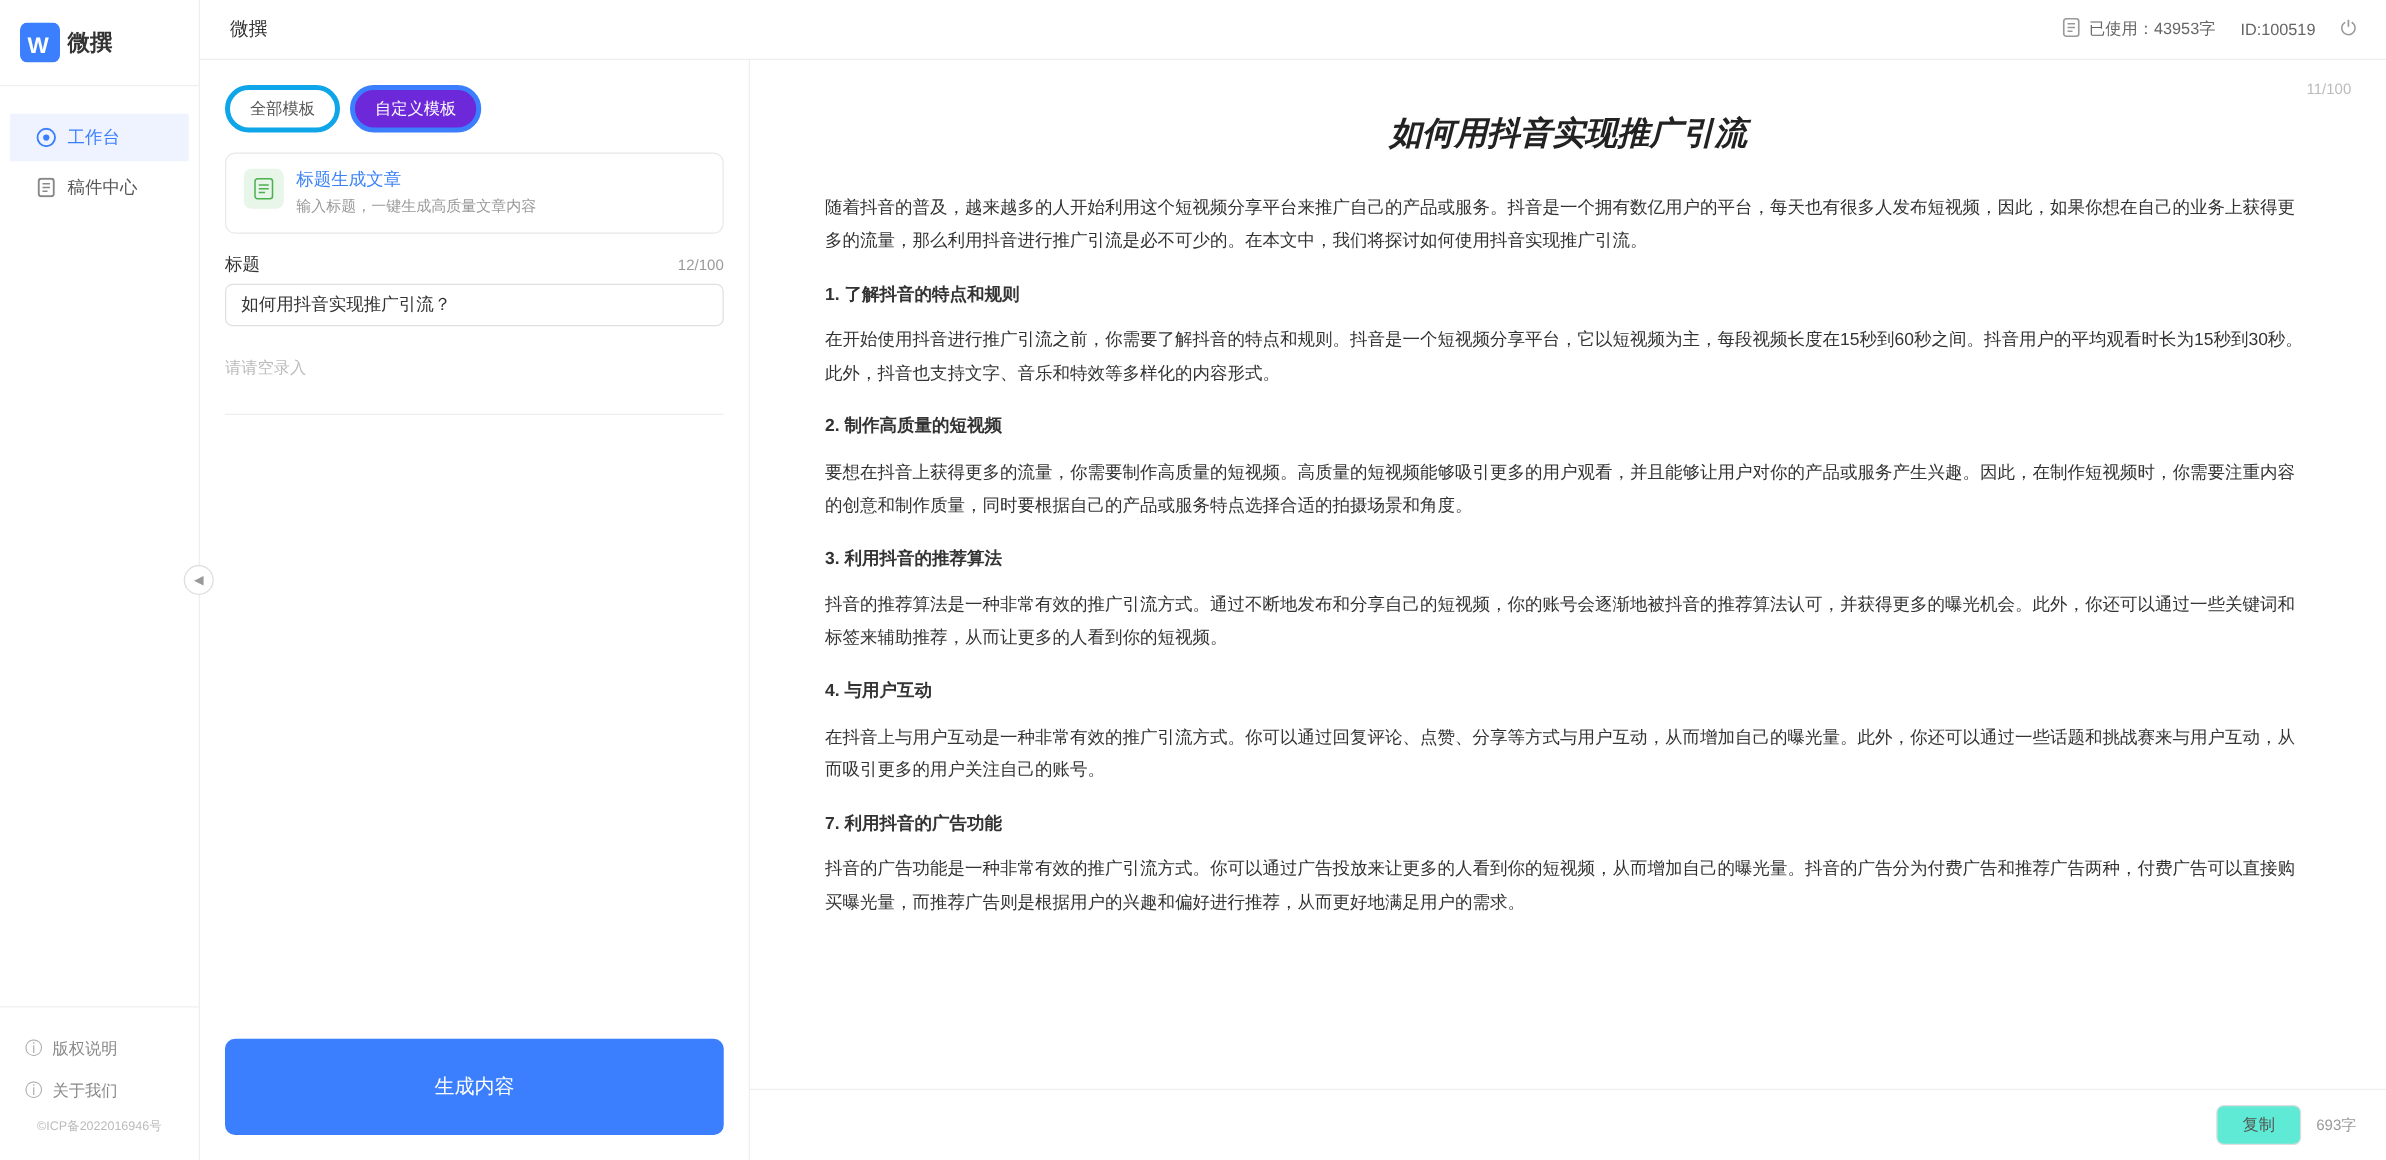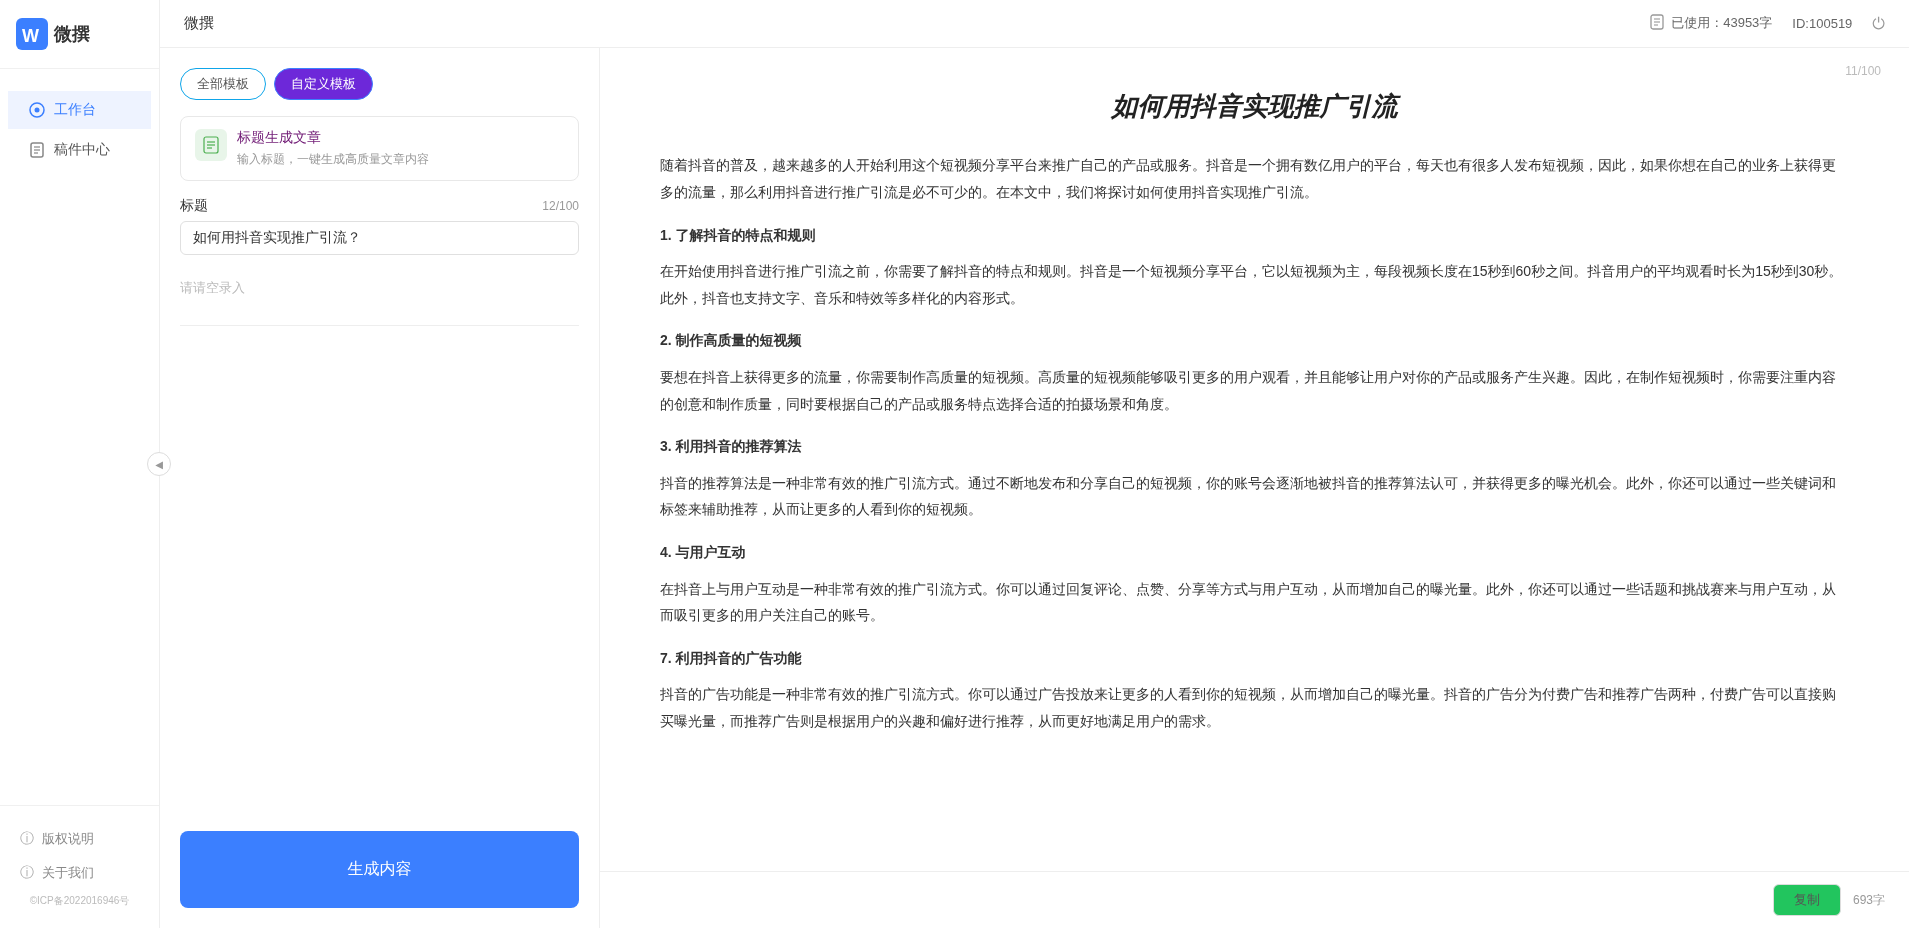--- a/index.html
+++ b/index.html
@@ -160,21 +160,21 @@
       overflow-y: auto;
     }
 
     .tab-bar {
       display: flex;
       gap: 8px;
     }
     .tab-btn {
       padding: 6px 16px;
       border-radius: 20px;
-      border: 1px solid #0ea5e9;
+      border: 4px solid #0ea5e9;
       background: #fff;
       cursor: pointer;
       font-size: 13px;
       color: #555;
     }
     .tab-btn.active {
       background: #6d28d9;
       color: #fff;
       border-color: #3b7fff;
     }
@@ -197,21 +197,21 @@
       align-items: center;
       justify-content: center;
       color: #4caf50;
       font-size: 16px;
       flex-shrink: 0;
     }
     .template-info { flex: 1; }
     .template-name {
       font-size: 14px;
       font-weight: 500;
-      color: #701a75;
+      color: #3b82f6;
       margin-bottom: 4px;
     }
     .template-desc {
       font-size: 12px;
       color: #999;
     }
 
     .form-group {
       display: flex;
       flex-direction: column;
@@ -320,21 +320,21 @@
       padding: 12px 24px;
       display: flex;
       align-items: center;
       justify-content: flex-end;
       gap: 12px;
     }
     .copy-btn {
       padding: 6px 20px;
       border: 1px solid #ddd;
       border-radius: 6px;
-      background: #22c55e;
+      background: #5eead4;
       color: #555;
       font-size: 13px;
       cursor: pointer;
       text-align: center;
     }
     .word-count-badge {
       font-size: 12px;
       color: #999;
     }
   </style>

